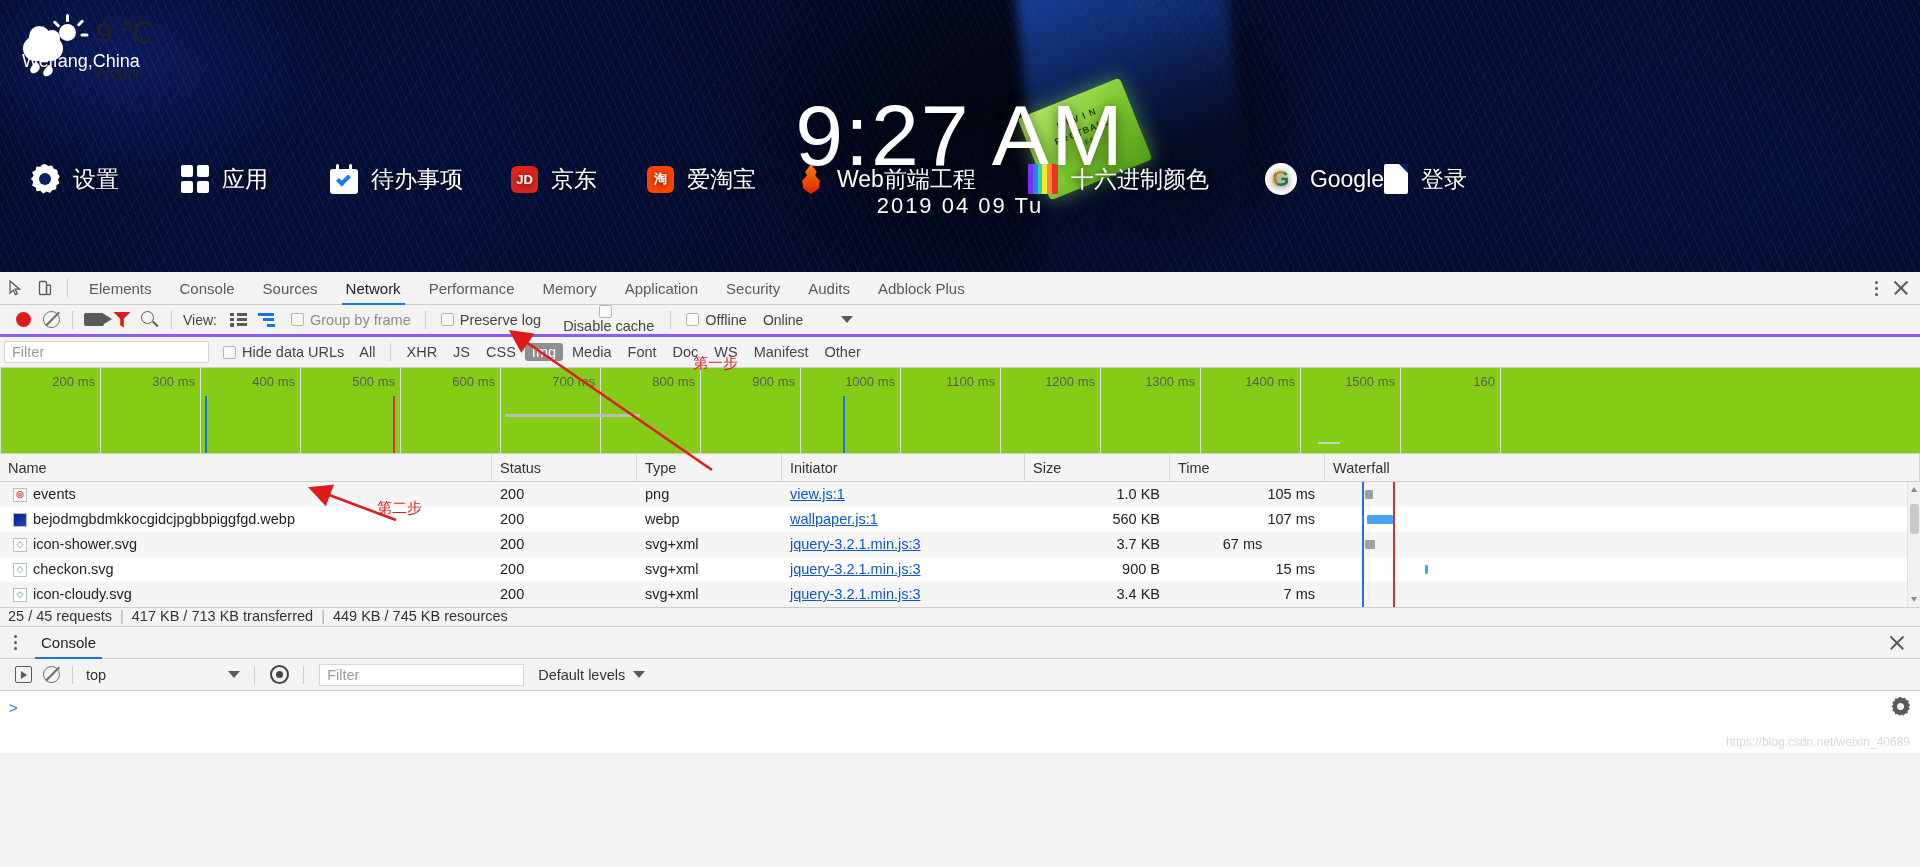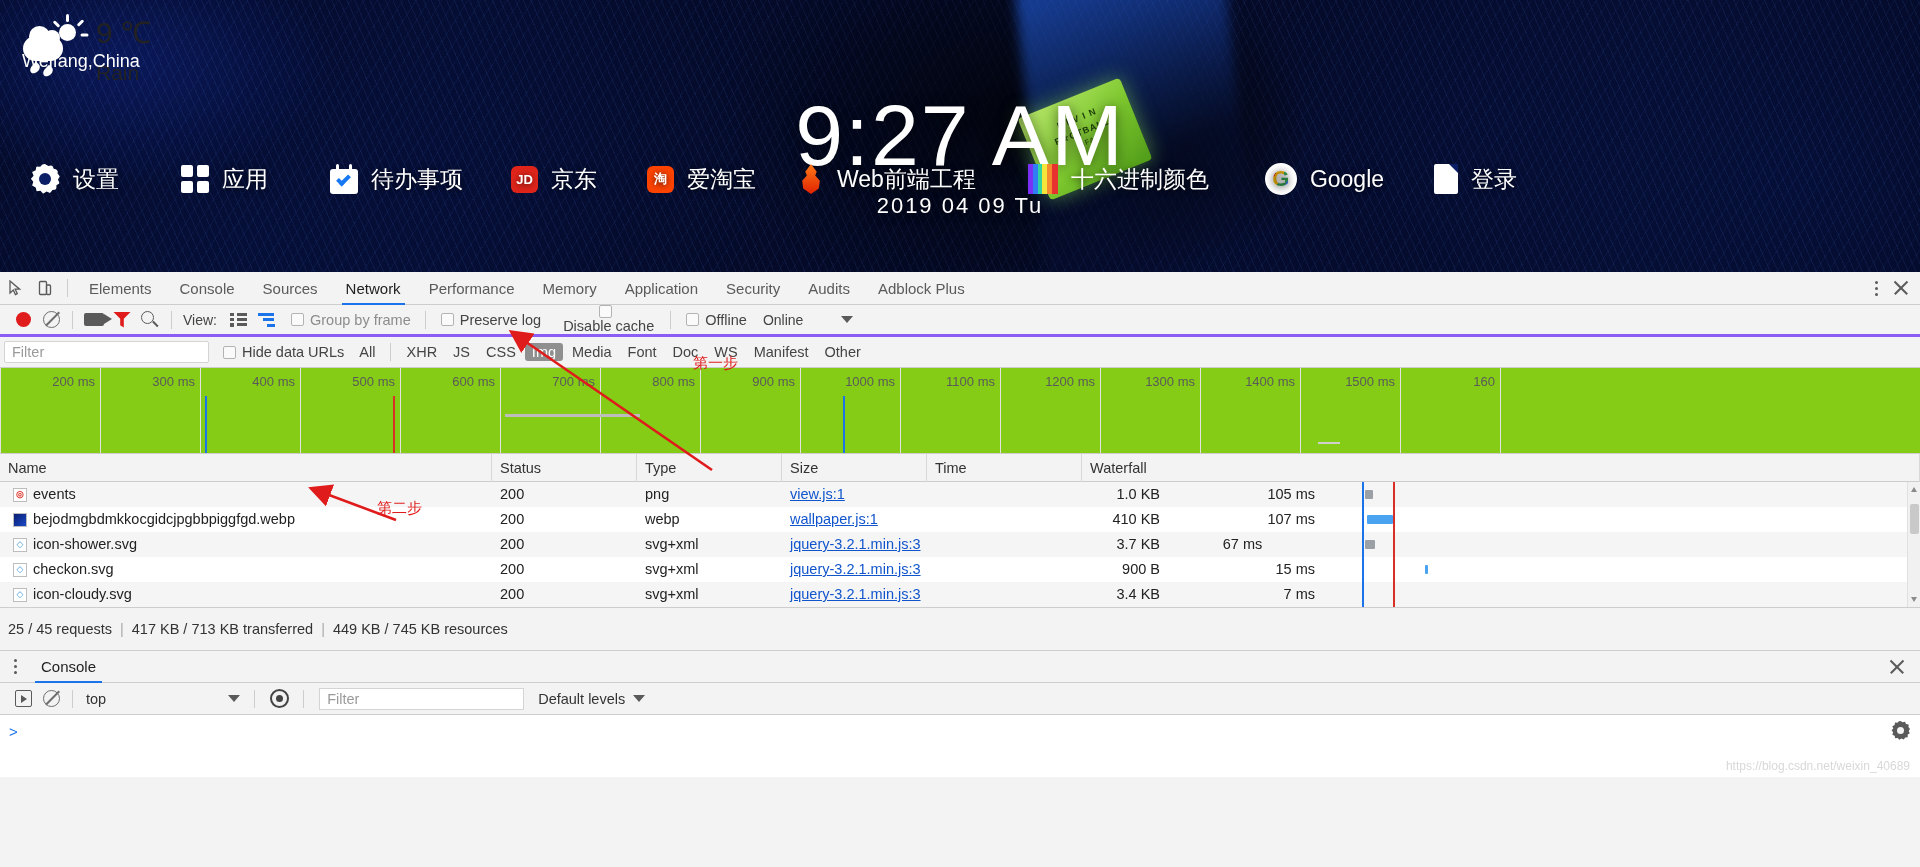--- a/index.html
+++ b/index.html
@@ -211,21 +211,21 @@
   .rico{ width:14px; height:14px; margin:0 6px 0 5px; flex:0 0 auto; border:1px solid #bdbdbd; background:#fff;
          display:flex; align-items:center; justify-content:center; font-size:9px; }
   .rico.g{ color:#d93025; font-weight:bold; }
   .rico.img{ background:linear-gradient(135deg,#0a1f70,#1b49c8); }
   .rico.svg{ color:#4b9bd4; }
   .wf-col{ position:relative; flex:1; height:25px; }
   .wf-bar{ position:absolute; top:8px; height:9px; border-radius:1px; }
 
   
   #statusbar{
-    height:44px; display:flex; align-items:center; padding-left:8px; font-size:14.5px;
+    height:20px; display:flex; align-items:flex-start; padding-left:8px; font-size:14.5px;
     color:#333; background:#f3f3f3; border-top:1px solid #cdcdcd; border-bottom:1px solid #cdcdcd;
   }
   .sb-sep{ color:#aaa; margin:0 8px; }
 
   
   #drawer-tabs{ height:32px; display:flex; align-items:center; background:#f3f3f3;
                 border-bottom:1px solid #cdcdcd; }
   .dw-tab{ padding:0 14px; height:32px; line-height:32px; font-size:15px; color:#222; position:relative; }
   .dw-tab.active:after{ content:""; position:absolute; left:8px; right:8px; bottom:0; height:2px; background:#1a73e8; }
   #console-toolbar{ height:32px; display:flex; align-items:center; padding:0 9px;
@@ -338,21 +338,21 @@
     <div class="sc" style="margin-left:52px;">
       <div class="rainbow"></div>
       <span class="label">十六进制颜色</span>
     </div>
     <div class="sc" style="margin-left:56px;">
       <div class="gicon">
           <span>G</span>
         </div>
       <span class="label">Google</span>
     </div>
-    <div class="sc" style="margin-left:50px;align-items:center;">
+    <div class="sc" style="align-items:center;">
       <div class="doc"></div>
       <span class="label">登录</span>
     </div>
   </div>
 </div>
 
 <div id="devtools">
 
   <div id="dt-tabs">
     <div class="dt-ico-btn">
@@ -531,20 +531,21 @@
     <div class="vline" style="left:843px; background:#1a73e8;"></div>
 
     <div style="position:absolute; left:505px; top:46px; width:135px; height:3px; background:#bdbdbd;"></div>
     <div style="position:absolute; left:1318px; top:74px; width:22px; height:2px; background:#cfcfcf;"></div>
   </div>
 
   <div id="table-head">
     <div class="th" style="width:492px;">Name</div>
     <div class="th" style="width:145px;">Status</div>
     <div class="th" style="width:145px;">Type</div>
+    <div class="th" style="width:243px;">Initiator</div>
     <div class="th" style="width:145px;">Size</div>
     <div class="th" style="width:155px;">Time</div>
     <div class="th" style="flex:1;">Waterfall</div>
   </div>
 
   <div id="rows" style="position:relative;">
 
     <div class="row alt">
       <div class="td" style="width:492px; display:flex; align-items:center;">
         <span class="rico g">◎</span>
@@ -561,21 +562,21 @@
     </div>
 
     <div class="row">
       <div class="td" style="width:492px; display:flex; align-items:center;">
         <span class="rico img"></span>
         <span>bejodmgbdmkkocgidcjpgbbpiggfgd.webp</span>
       </div>
       <div class="td" style="width:145px;">200</div>
       <div class="td" style="width:145px;">webp</div>
       <div class="td link" style="width:243px;">wallpaper.js:1</div>
-      <div class="td right" style="width:145px;">410 KB</div>
+      <div class="td right" style="width:145px;">560 KB</div>
       <div class="td right" style="width:155px;">107 ms</div>
       <div class="wf-col">
         <div class="wf-bar" style="left:42px; width:26px; background:#4aa3f0;"></div>
       </div>
     </div>
 
     <div class="row alt">
       <div class="td" style="width:492px; display:flex; align-items:center;">
         <span class="rico svg">◇</span>
         <span>icon-shower.svg</span>

